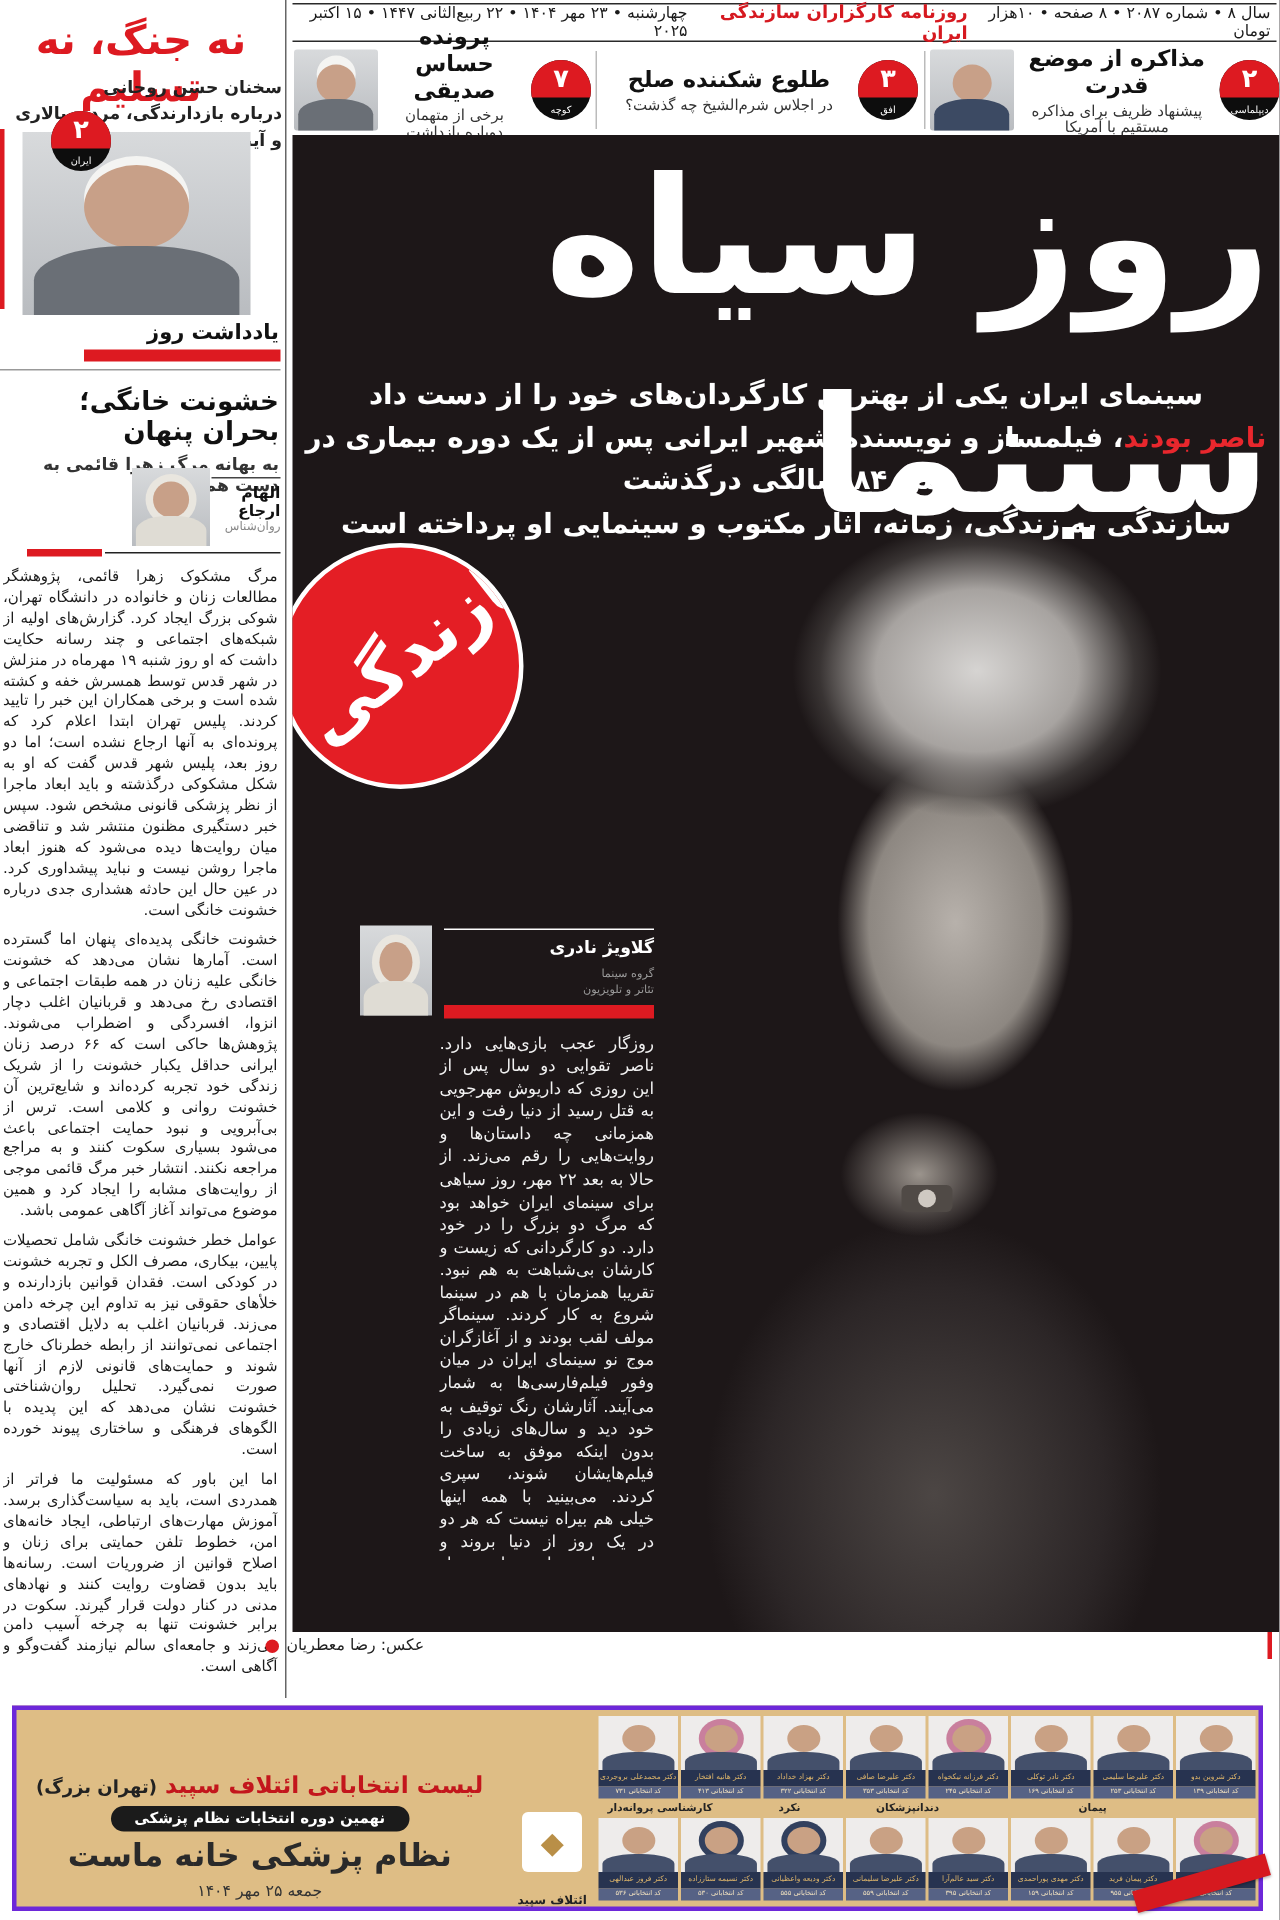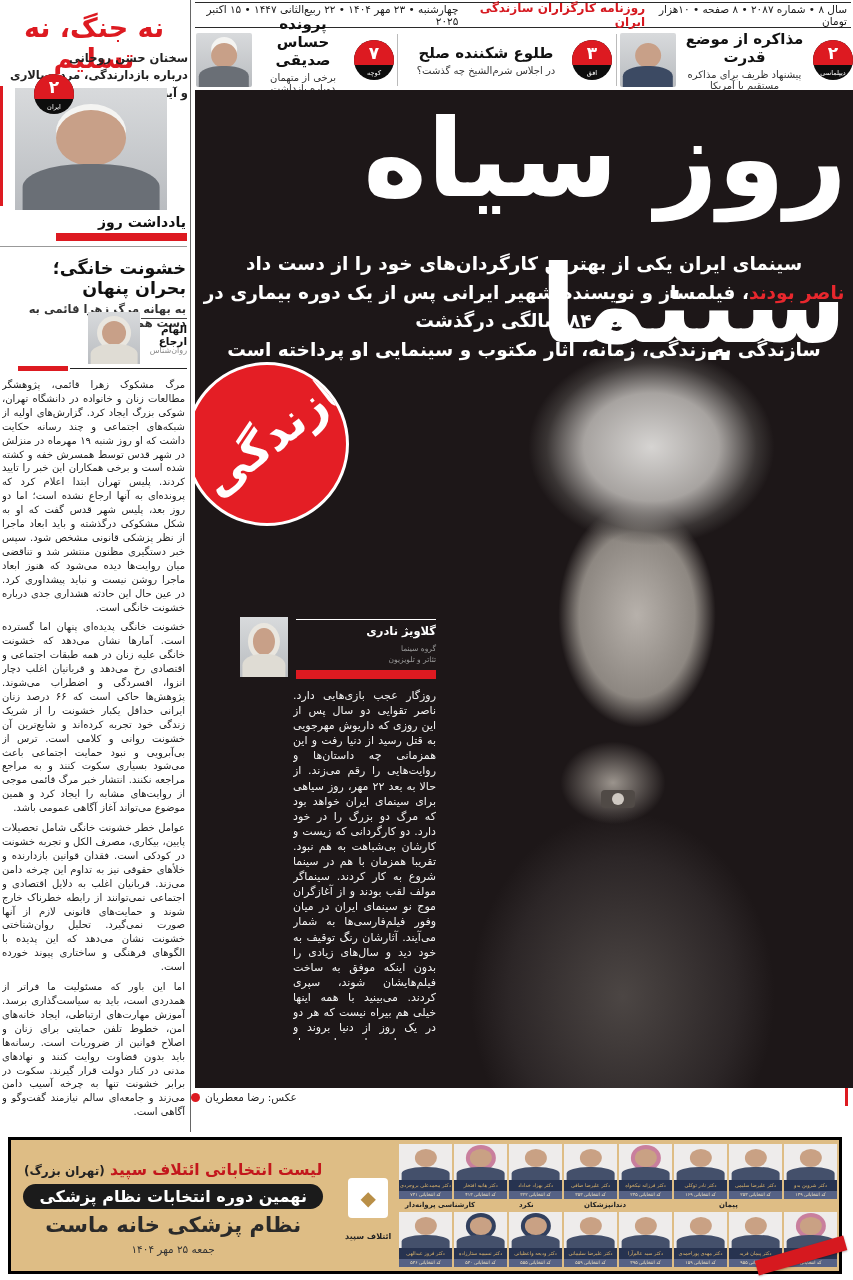--- a/index.html
+++ b/index.html
@@ -91,33 +91,33 @@
   #byline .nm{position:absolute;right:0;top:2px;width:140px;border-top:1px solid #fff;
     padding-top:4px;color:#fff;font-size:11.5px;font-weight:bold;text-align:right;}
   #byline .dp{position:absolute;right:0;top:26px;color:#9a9a9a;font-size:7.5px;
     text-align:right;line-height:1.5;}
   #byline .bar{position:absolute;right:0;bottom:0;width:140px;height:9px;background:#dd1a21;}
   #story-body{position:absolute;left:98px;top:598px;width:143px;height:352px;overflow:hidden;
     color:#f2f2f2;font-size:11px;line-height:15.1px;text-align:justify;direction:rtl;}
   #continue{position:absolute;left:103px;top:958px;color:#fff;font-size:11.5px;font-weight:bold;
     border-left:7px solid #7dd3fc;padding-left:6px;direction:rtl;margin-top:48px;}
   
-  #credit{left:191px;top:1091px;width:582px;text-align:left;direction:rtl;font-size:10.5px;
+  #credit{left:177px;top:1091px;width:582px;text-align:left;direction:rtl;font-size:10.5px;
     color:#222;display:flex;align-items:center;justify-content:flex-end;gap:5px;}
   #credit .dot{width:9px;height:9px;border-radius:50%;background:#dd1a21;display:inline-block;}
   #credit-bar{left:845px;top:1088px;width:3px;height:18px;background:#dd1a21;}
   
-  #ad{left:8px;top:1137px;width:834px;height:137px;border:3px solid #000000;
-    background:#debd85;box-sizing:border-box;display:flex;align-items:center;}
+  #ad{left:8px;top:1137px;width:834px;height:137px;border:3px solid #6d28d9;
+    background:#debd85;box-sizing:border-box;display:flex;align-items:flex-end;}
   #ad-text{width:330px;padding:8px 10px 4px 6px;box-sizing:border-box;direction:rtl;
     text-align:center;}
   #ad-line1{font-size:15.5px;font-weight:bold;color:#c3161c;}
   #ad-line1 .blk{color:#222;font-size:12px;}
   #ad-pill{margin:5px auto 4px;background:#1b1b1b;color:#fff;border-radius:14px;
-    font-size:16px;font-weight:bold;padding:3px 16px;display:inline-block;}
+    font-size:10px;font-weight:bold;padding:3px 16px;display:inline-block;}
   #ad-line3{font-size:21px;font-weight:bold;color:#2a2a2a;letter-spacing:2px;}
   #ad-line4{font-size:10.5px;color:#333;margin-top:6px;}
   #ad-logo{width:58px;padding-top:8px;text-align:center;}
   #ad-logo .em{width:40px;height:40px;background:#fff;border-radius:4px;margin:0 auto;
     display:flex;align-items:center;justify-content:center;color:#b98f47;font-size:20px;}
   #ad-logo .tx{font-size:8px;font-weight:bold;color:#222;margin-top:14px;}
   #grid{flex:1;position:relative;padding:3px 2px;direction:rtl;}
   .grow{display:flex;direction:ltr;gap:2px;height:56px;}
   .card{width:53px;display:flex;flex-direction:column;}
   .cphoto{height:36px;position:relative;overflow:hidden;background:#eeeceb;}

